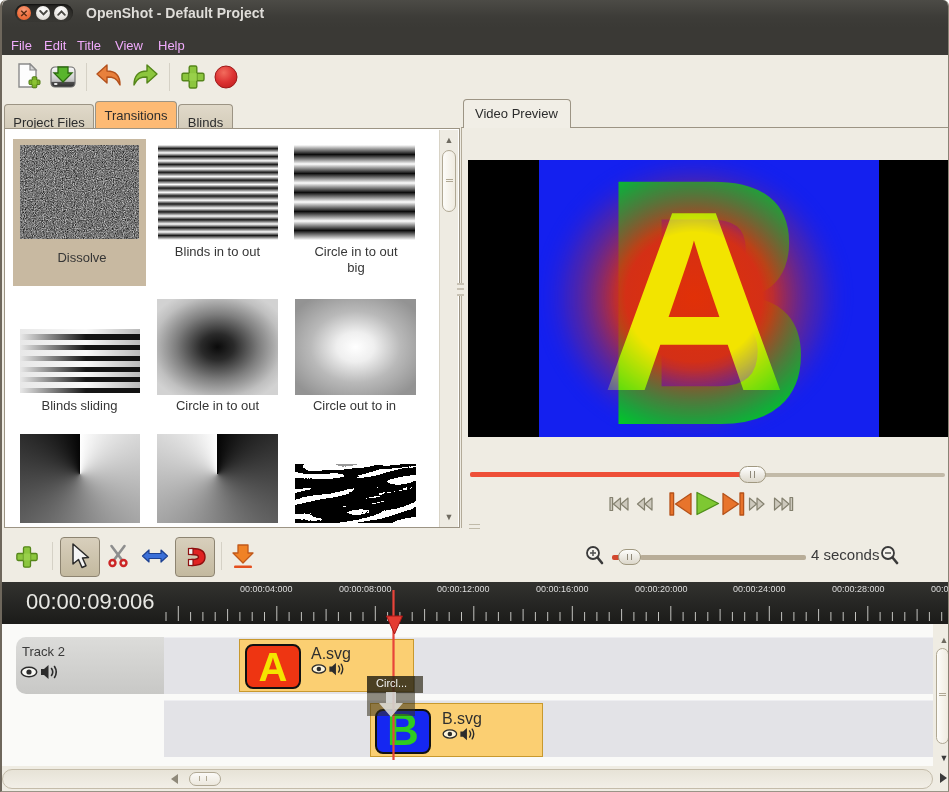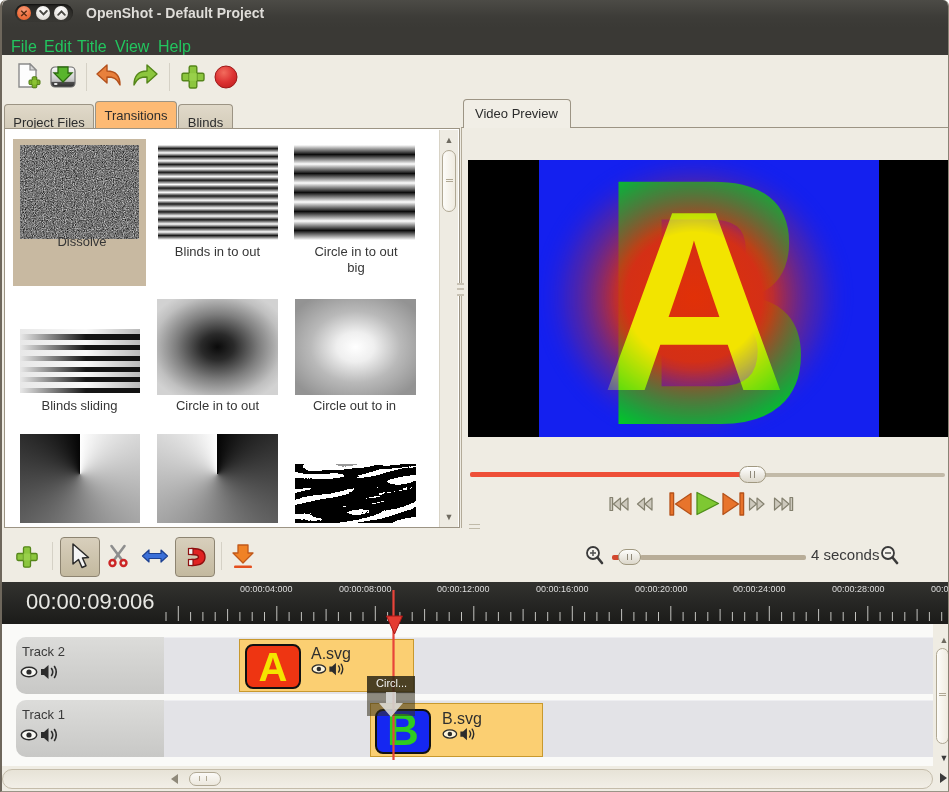--- a/index.html
+++ b/index.html
@@ -5,21 +5,21 @@
 #win{position:absolute;left:0;top:0;width:949px;height:792px;background:#efece3;border-radius:6px 6px 0 0;overflow:hidden;border-left:2px solid #6e675c;border-right:1px solid #8a8375;border-bottom:1px solid #9a9487}
 .abs{position:absolute}
 #titlebar{left:0;top:0;width:949px;height:28px;background:linear-gradient(#4c4b46,#3d3c38 60%,#3a3935);border-radius:6px 6px 0 0}
 #btnpill{left:13px;top:4px;width:58px;height:18px;background:linear-gradient(#262522,#3a3935);border-radius:9px;box-shadow:inset 0 1px 2px rgba(0,0,0,.6)}
 .wbtn{position:absolute;top:2px;width:14px;height:14px;border-radius:50%;display:flex;align-items:center;justify-content:center;font-size:10px;font-weight:bold}
 #bclose{left:2px;background:radial-gradient(circle at 50% 30%,#f99d7c,#ef7140 55%,#e25f2e);color:#5a2c14}
 #bmin{left:21px;background:radial-gradient(circle at 50% 30%,#ffffff,#e8e6e2 60%,#cfccc6);color:#4a4944}
 #bmax{left:39px;background:radial-gradient(circle at 50% 30%,#ffffff,#e8e6e2 60%,#cfccc6);color:#4a4944}
 #title{left:84px;top:5px;font-size:14px;font-weight:bold;color:#dfddd9}
 #menubar{left:0;top:28px;width:949px;height:27px;background:#3a3935}
-.menu{position:absolute;top:10px;font-size:16px;color:#22c55e}
+.menu{position:absolute;top:10px;font-size:13px;color:#f0abfc}
 #toolbar{left:0;top:55px;width:949px;height:43px;background:#efece3}
 .tsep{position:absolute;top:8px;width:1px;height:28px;background:#d5d1c6}
 #tabrow{left:0;top:98px;width:949px;height:30px;background:#efece3}
 .tab{position:absolute;border:1px solid #9c9484;border-bottom:none;border-radius:4px 4px 0 0;font-size:13px;color:#2c2c2c;text-align:center}
 .tab.inactive{top:6px;height:24px;background:linear-gradient(#e0d9c9,#d4ccba);padding-top:10px}
 .tab.active{top:3px;height:27px;background:#fdba74;padding-top:6px;z-index:3}
 #leftpanel{left:2px;top:128px;width:456px;height:400px;background:#fff;border:1px solid #9c9484;z-index:2}
 #lscroll{position:absolute;right:1px;top:1px;width:19px;height:397px;background:#eeebe2;border-left:1px solid #d8d3c6}
 .sbtn{position:absolute;left:3px;width:12px;height:12px;color:#6e6a60;font-size:9px;text-align:center;line-height:12px}
 #lthumb{position:absolute;left:2px;top:20px;width:14px;height:62px;background:linear-gradient(90deg,#fdfcf9,#efebe0);border:1px solid #b0a894;border-radius:7px}
@@ -136,21 +136,21 @@
               <feFuncG type="linear" slope="1.35" intercept="-0.22"></feFuncG>
               <feFuncB type="linear" slope="1.35" intercept="-0.22"></feFuncB>
               <feFuncA type="linear" slope="0" intercept="1"></feFuncA>
             </feComponentTransfer>
           </filter>
           <rect width="119" height="94" filter="url(#nz)"></rect>
         </svg>
  </div>
  <div class="thumb" style="left:153px;top:16px;width:120px;height:95px;background:repeating-linear-gradient(180deg,#fdfdfd 0px,#1a1a1a 3.6px,#fdfdfd 7.9px)"></div>
  <div class="thumb" style="left:289px;top:16px;width:121px;height:95px;background:repeating-linear-gradient(180deg,#fdfdfd 0px,#0d0d0d 9.5px,#fdfdfd 19px)"></div>
- <div class="cell-label" style="left:8px;top:105px;width:138px">Dissolve</div>
+ <div class="cell-label" style="left:8px;top:121px;width:138px">Dissolve</div>
  <div class="cell-label" style="left:146px;top:115px;width:133px">Blinds in to out</div>
  <div class="cell-label" style="left:308px;top:115px;width:86px">Circle in to out big</div>
  <div class="thumb" style="left:15px;top:200px;width:120px;height:64px;background:repeating-linear-gradient(180deg,#f8f8f8 0px,#f8f8f8 5.4px,#161616 5.4px,#161616 10.7px)">
   <div style="position:absolute;inset:0;background:linear-gradient(90deg,#e8e8e8 0%,rgba(240,240,240,0) 55%,rgba(0,0,0,0.25) 100%)"></div>
  </div>
  <div class="thumb" style="left:152px;top:170px;width:121px;height:96px;background:radial-gradient(ellipse 62% 62% at 50% 50%,#0a0a0a 0%,#2a2a2a 22%,#7e7e7e 55%,#c0c0c0 85%,#d2d2d2 100%)"></div>
  <div class="thumb" style="left:290px;top:170px;width:121px;height:96px;background:radial-gradient(ellipse 62% 62% at 50% 50%,#ffffff 0%,#efefef 25%,#b9b9b9 60%,#939393 100%)"></div>
  <div class="cell-label" style="left:8px;top:269px;width:133px">Blinds sliding</div>
  <div class="cell-label" style="left:146px;top:269px;width:133px">Circle in to out</div>
  <div class="cell-label" style="left:283px;top:269px;width:133px">Circle out to in</div>
@@ -379,29 +379,20 @@
    <svg class="abs" style="left:4px;top:27px" width="40" height="16" viewBox="0 0 40 16">
     <ellipse cx="9" cy="8" rx="7.7" ry="4.7" fill="#f8f8f4" stroke="#2c2c2c" stroke-width="1.5"></ellipse>
     <circle cx="9" cy="8" r="2.6" fill="#2c2c2c"></circle>
     <path d="M21 5 h3 l4.5 -4 v14 l-4.5 -4 h-3 Z" fill="#2c2c2c"></path>
     <path d="M31.5 4.5 Q34 8 31.5 11.5 M34.5 2.5 Q38 8 34.5 13.5" fill="none" stroke="#2c2c2c" stroke-width="1.6" stroke-linecap="round"></path>
    </svg>
   </div>
   <div class="tlane"></div>
  </div>
  <div class="trackrow" style="top:76px;height:57px">
-  <div class="thead">
-          <div class="tname">Track 1</div>
-   <svg class="abs" style="left:4px;top:27px" width="40" height="16" viewBox="0 0 40 16">
-    <ellipse cx="9" cy="8" rx="7.7" ry="4.7" fill="#f8f8f4" stroke="#2c2c2c" stroke-width="1.5"></ellipse>
-    <circle cx="9" cy="8" r="2.6" fill="#2c2c2c"></circle>
-    <path d="M21 5 h3 l4.5 -4 v14 l-4.5 -4 h-3 Z" fill="#2c2c2c"></path>
-    <path d="M31.5 4.5 Q34 8 31.5 11.5 M34.5 2.5 Q38 8 34.5 13.5" fill="none" stroke="#2c2c2c" stroke-width="1.6" stroke-linecap="round"></path>
-   </svg>
-  </div>
   <div class="tlane"></div>
  </div>
  <div class="clip" style="left:237px;top:15px;width:175px;height:53px">
   <div style="position:absolute;left:5px;top:4px;width:56px;height:45px;background:#ee3512;border:2px solid #111;border-radius:8px;overflow:hidden">
    <div style="position:absolute;left:0;top:-1px;width:52px;text-align:center;font-size:40px;font-weight:bold;color:#f5e500">A</div>
   </div>
   <div class="cliplabel" style="left:71px;top:5px">A.svg</div>
   <svg class="abs" style="left:71px;top:22px" width="35" height="14" viewBox="0 0 40 16">
    <ellipse cx="9" cy="8" rx="7.7" ry="4.7" fill="#fdf4da" stroke="#2c2c2c" stroke-width="1.5"></ellipse>
    <circle cx="9" cy="8" r="2.6" fill="#2c2c2c"></circle>
@@ -416,21 +407,21 @@
   <div class="cliplabel" style="left:71px;top:6px">B.svg</div>
   <svg class="abs" style="left:71px;top:23px" width="35" height="14" viewBox="0 0 40 16">
    <ellipse cx="9" cy="8" rx="7.7" ry="4.7" fill="#fdf4da" stroke="#2c2c2c" stroke-width="1.5"></ellipse>
    <circle cx="9" cy="8" r="2.6" fill="#2c2c2c"></circle>
    <path d="M21 5 h3 l4.5 -4 v14 l-4.5 -4 h-3 Z" fill="#2c2c2c"></path>
    <path d="M31.5 4.5 Q34 8 31.5 11.5 M34.5 2.5 Q38 8 34.5 13.5" fill="none" stroke="#2c2c2c" stroke-width="1.6" stroke-linecap="round"></path>
   </svg>
  </div>
 </div>
 <div class="abs" id="tooltip" style="left:365px;top:676px;width:48px;height:40px;background:rgba(52,47,28,0.55);z-index:6">
- <div style="position:absolute;left:0;top:0;width:48px;height:17px;background:rgba(43,39,20,0.68);color:#f2f2f2;font-size:11px;padding:1px 0 0 9px">Circl...</div>
+ <div style="position:absolute;left:0;top:0;width:56px;height:17px;background:rgba(43,39,20,0.68);color:#f2f2f2;font-size:11px;padding:1px 0 0 9px">Circl...</div>
  <svg style="position:absolute;left:11px;top:16px" width="26" height="26" viewBox="0 0 26 26">
   <path d="M8 0 L18 0 L18 11 L25 11 L13 25 L1 11 L8 11 Z" fill="rgba(225,225,222,0.85)"></path>
  </svg>
 </div>
 <svg class="abs" style="left:381px;top:582px;z-index:5" width="22" height="184" viewBox="0 0 22 184">
  <line x1="10.5" y1="8" x2="10.5" y2="178" stroke="#e8443a" stroke-width="2.2"></line>
  <path d="M3.5 34 L19.5 34 L11.5 52 Z" fill="#e43c32" stroke="#a81616" stroke-width="1"></path>
 </svg>
 <div class="abs" id="vscroll">
  <div class="sbtn" style="left:5px;top:10px">▲</div>

